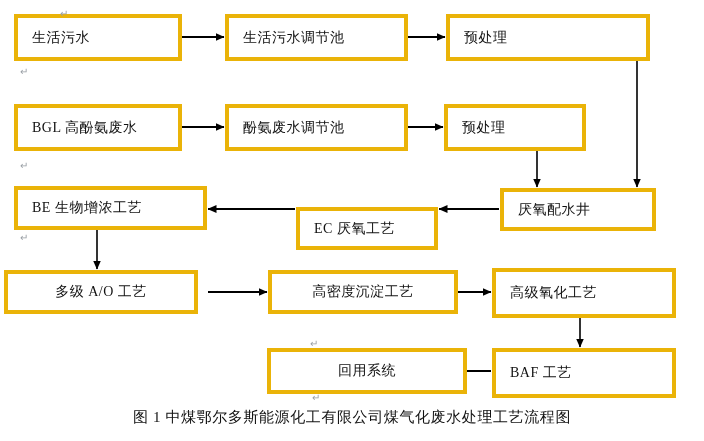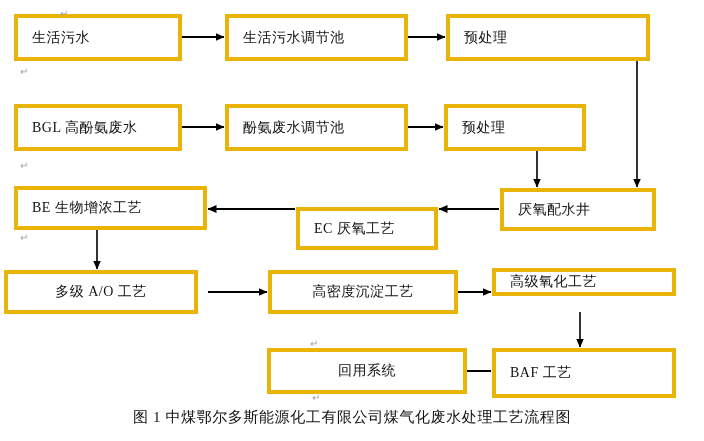--- a/index.html
+++ b/index.html
@@ -139,21 +139,21 @@
   </div>
 
   <div class="node center" style="left:4px; top:270px; width:194px; height:44px;">
     <span class="node-label">多级 A/O 工艺</span>
   </div>
 
   <div class="node center" style="left:268px; top:270px; width:190px; height:44px;">
     <span class="node-label">高密度沉淀工艺</span>
   </div>
 
-  <div class="node" style="left:492px; top:268px; width:184px; height:28px;">
+  <div class="node" style="left:492px; top:268px; width:184px; height:50px;">
     <span class="node-label">高级氧化工艺</span>
   </div>
 
   <div class="node center" style="left:230px; top:348px; width:200px; height:46px;margin-left:37px;">
     <span class="node-label">回用系统</span>
   </div>
 
   <div class="node" style="left:492px; top:348px; width:184px; height:50px;">
     <span class="node-label">BAF 工艺</span>
   </div>

